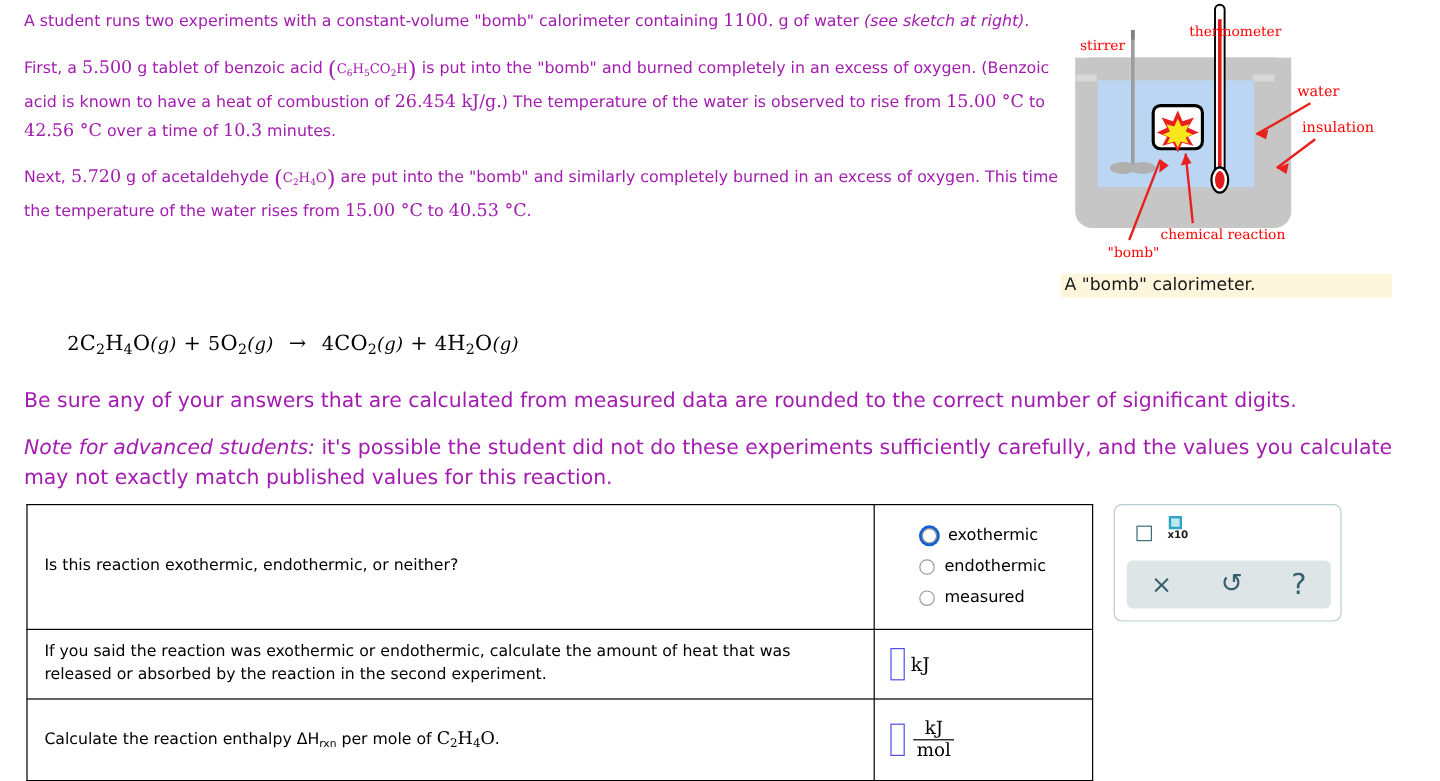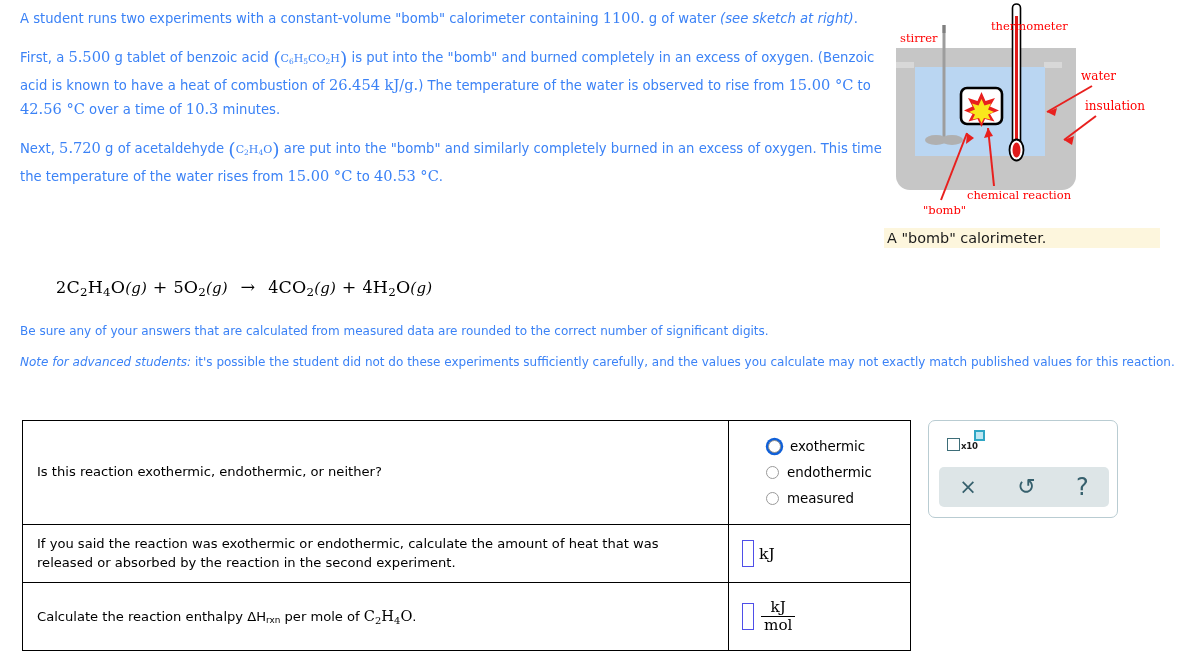--- a/index.html
+++ b/index.html
@@ -16,21 +16,21 @@
   
   .prose {
     position: absolute;
     left: 20px; top: 6px;
     width: 862px;
   }
   .para {
     font-size: 13.2px;
     line-height: 1.62;
     margin: 0 0 13px 0;
-    color: #3b82f6;
+    color: #a21caf;
   }
   .para.tight { margin-bottom: 11px; }
   .mathy { font-family: "DejaVu Serif", "Liberation Serif", serif; font-size: 14.6px; }
   .mathy.big { font-size: 11px; }
   .ital { font-style: italic; }
   sub { font-size: 0.68em; vertical-align: -0.28em; }
   .paren { font-family: "DejaVu Serif", "Liberation Serif", serif; font-size: 19px; vertical-align: -0.16em; }
 
   .eqn {
     position: absolute;
@@ -42,21 +42,21 @@
   }
   .eqn .coef { font-size: 16px; }
   .eqn .st { font-style: italic; font-size: 15px; }
   .eqn .arrow { padding: 0 7px; }
 
   .notes {
     position: absolute;
     left: 20px; top: 322px;
     width: 1160px;
   }
-  .notes .para { font-size: 12px; line-height: 1.5; }
+  .notes .para { font-size: 17px; line-height: 1.5; }
 
   
   .figure {
     position: absolute;
     left: 884px; top: 0px;
     width: 300px; height: 252px;
   }
   .fig-svg { position: absolute; left: 0; top: 0; }
   .fig-caption {
     position: absolute;
@@ -151,21 +151,21 @@
     left: 18px; top: 9px;
     width: 42px; height: 26px;
   }
   .sci-mantissa {
     position: absolute; left: 0; top: 8px;
     width: 13px; height: 13px;
     border: 1.7px solid #3d6d78;
     background: #fff;
   }
   .sci-x10 {
-    position: absolute; left: 14px; top: 11px;
+    position: absolute; left: 26px; top: 11px;
     font-size: 8.6px; font-weight: bold; color: #1c1c1c;
     letter-spacing: -.2px;
   }
   .sci-exp {
     position: absolute; left: 27px; top: 0px;
     width: 11px; height: 11px;
     border: 2px solid #2fa6c4;
     background: #bfe7f2;
   }
   .tool-bar {

